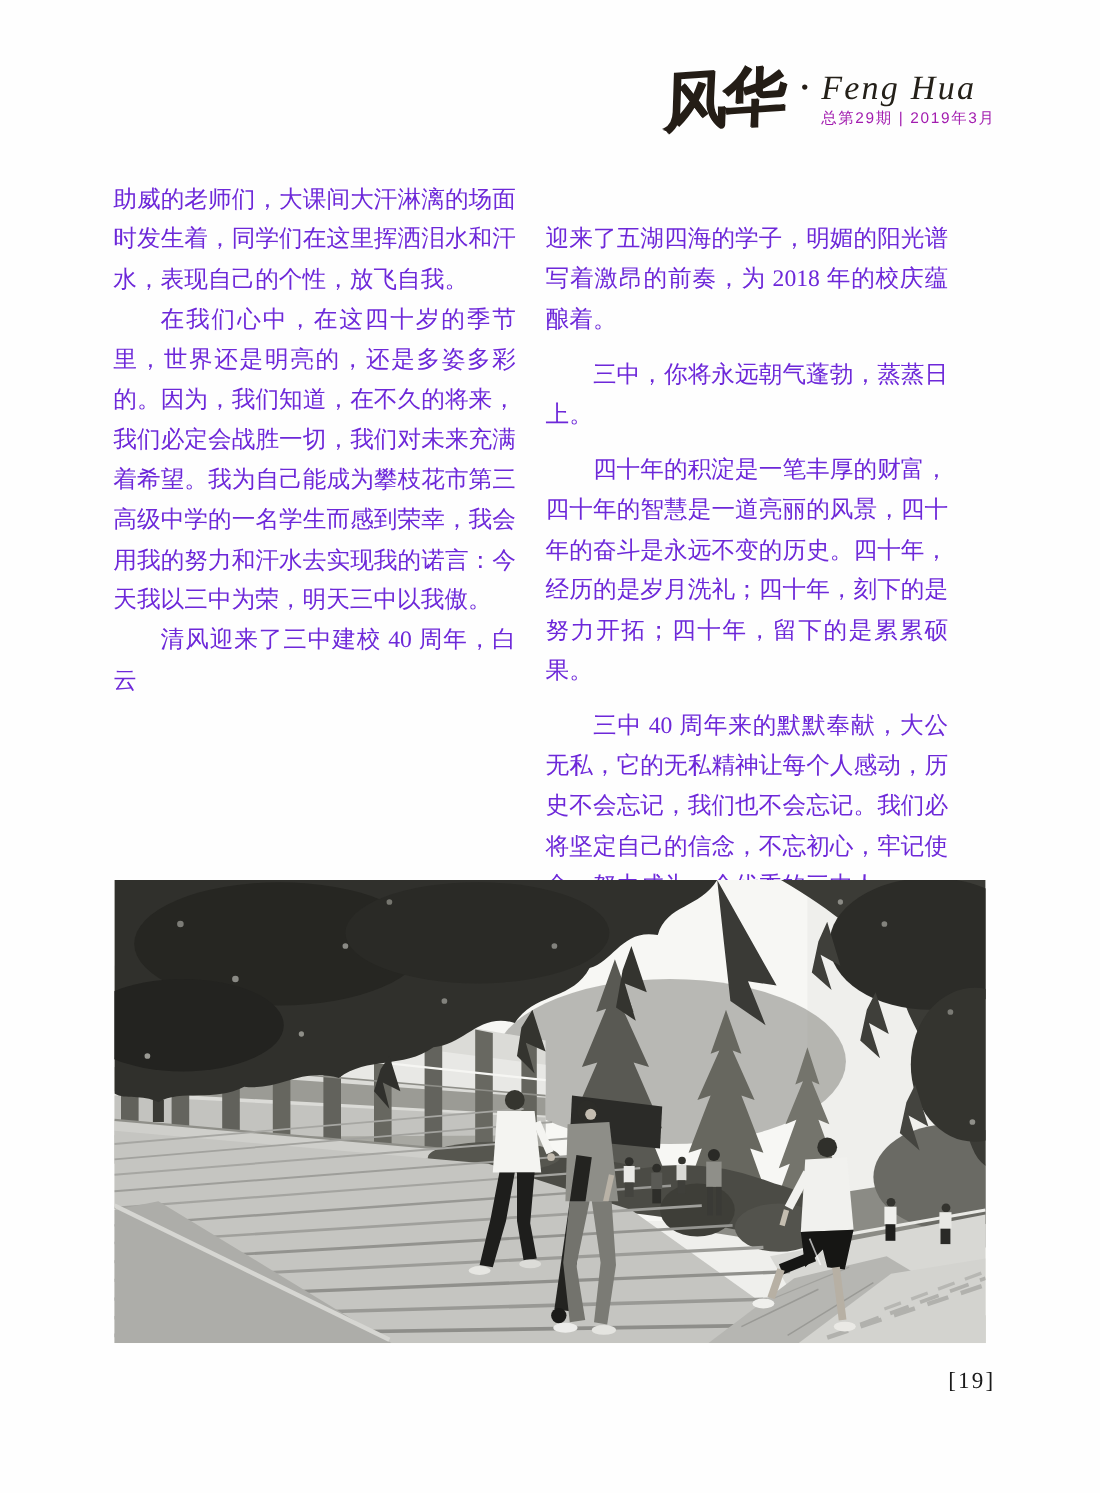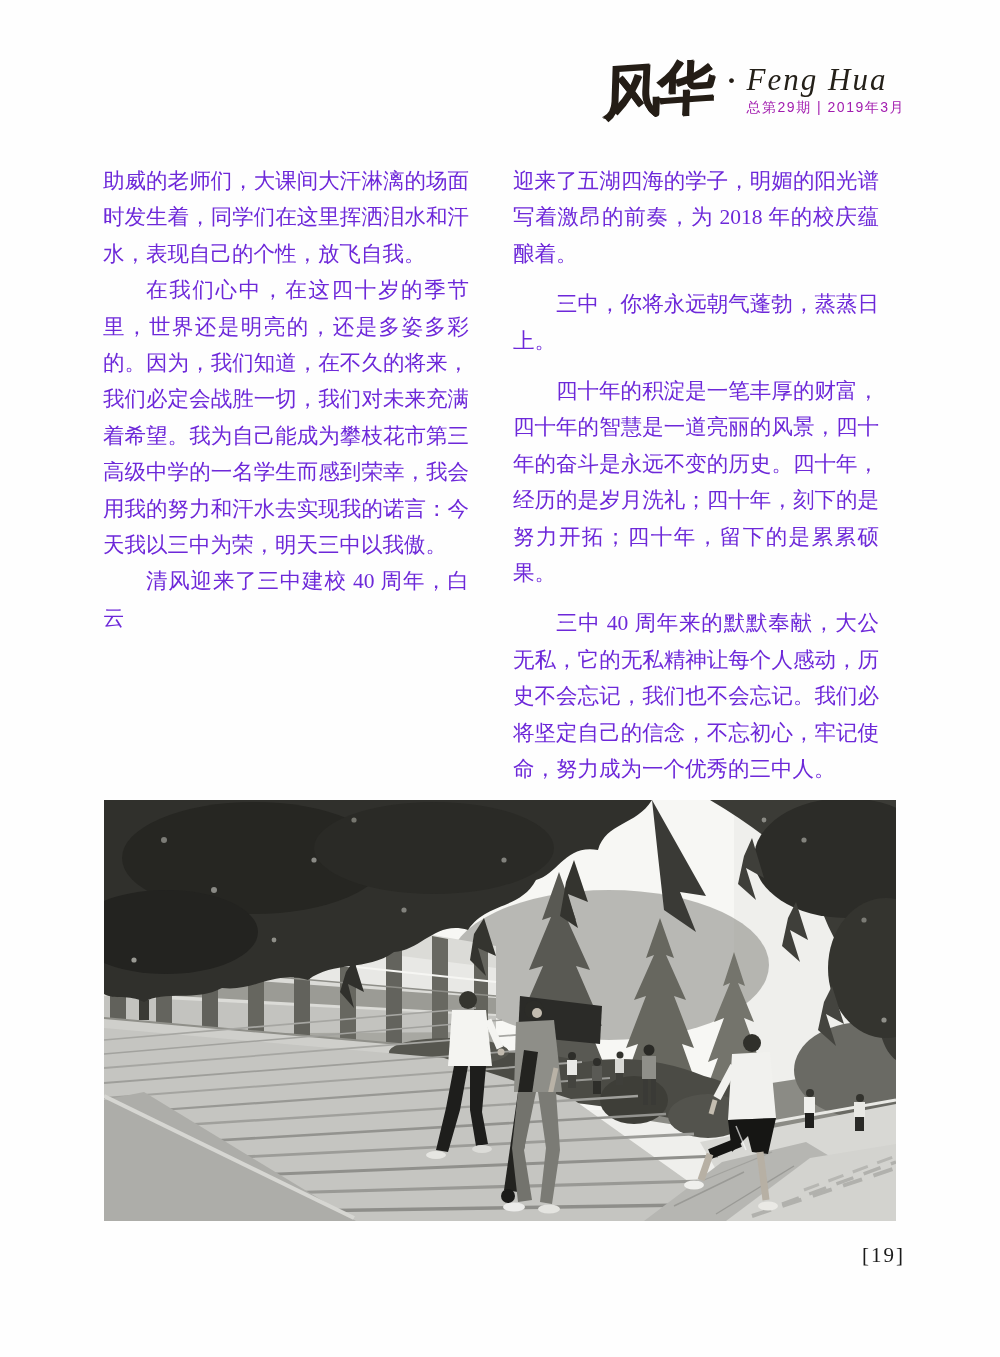--- a/index.html
+++ b/index.html
@@ -48,21 +48,21 @@
   
   .col {
     position:absolute; top:163px;
     width:366px;
     font-size:21.5px; line-height:36.4px;
     text-align:justify; text-justify:inter-ideograph;
     word-break:break-all;
     color:#6d28d9;
   }
   .col-left  { left:103px; }
-  .col-right { left:513px; }
+  .col-right { left:496px;margin-top:36px; }
   .col p.ind  { text-indent:2em; }
   .col-right p + p { margin-top:14px; }
 
   
   .photo {
     position:absolute; left:104px; top:800px;
     width:792px; height:421px;
     background:#eeeeec;
   }
   .photo svg { display:block; }

